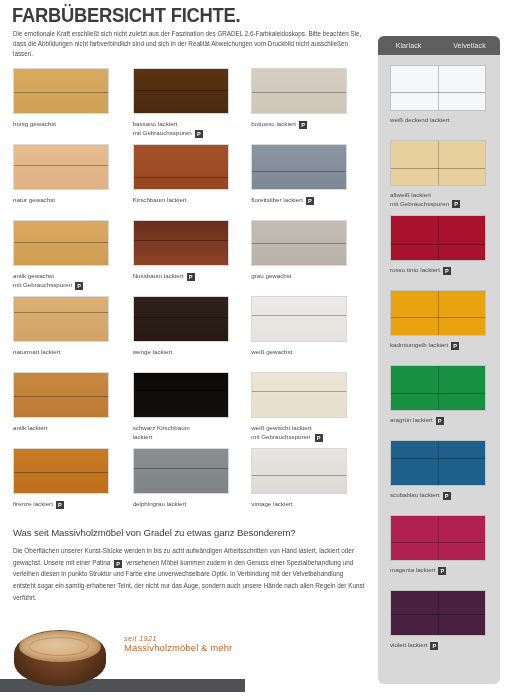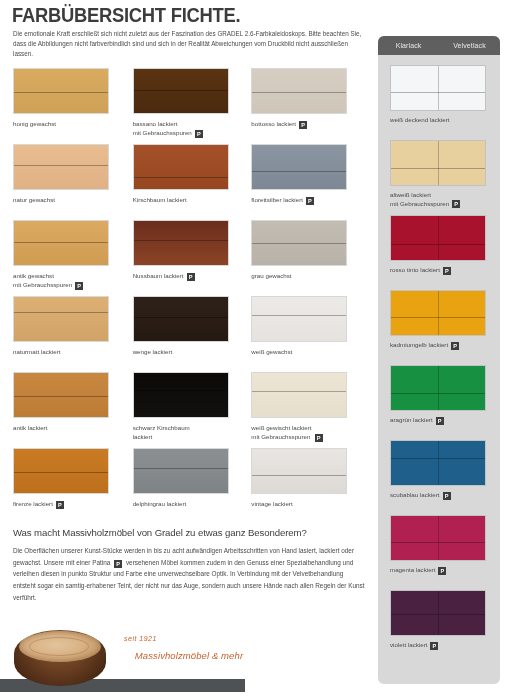--- a/index.html
+++ b/index.html
@@ -171,26 +171,24 @@
   }
   .logo-word .r { color: #c8622a; }
   .logo-sub {
     margin-top: 1px;
     font-size: 7px;
     font-style: italic;
     color: #c8622a;
     letter-spacing: 0.5px;
   }
   .logo-tag {
-    margin-top: 8px;
+    margin-top: 0;
     font-size: 9.5px;
-    font-style: italic;
     color: #c8622a;
     letter-spacing: 0.1px;
-    text-align: center;
   }
 
   
   .sidebar {
     position: absolute;
     left: 378px;
     top: 36px;
     width: 122px;
     height: 648px;
     background: #d8d8d8;
@@ -415,21 +413,21 @@
         <div class="swatch" style="background: linear-gradient(rgb(232, 230, 227) 0%, rgb(221, 217, 212) 100%);">
           <div class="seam" style="top: 58%;"></div>
         </div>
         <div class="sw-label">
           <span class="txt">vintage lackiert</span>
         </div>
       </div>
     </div>
   </div>
 
-<div class="bottom-head">Was macht Massivholzmöbel von Gradel zu etwas ganz Besonderem?</div>
+<div class="bottom-head">Was seit Massivholzmöbel von Gradel zu etwas ganz Besonderem?</div>
 <div class="bottom-body" id="bottom-body"><span>Die Oberflächen unserer Kunst-Stücke werden in bis zu acht aufwändigen Arbeitsschritten von Hand lasiert, lackiert oder gewachst. Unsere mit einer Patina </span><span class="pbadge">P</span><span> versehenen Möbel kommen zudem in den Genuss einer Spezialbehandlung und verleihen diesen in punkto Struktur und Farbe eine unverwechselbare Optik. In Verbindung mit der Velvetbehandlung entsteht sogar ein samtig-erhabener Teint, der nicht nur das Auge, sondern auch unsere Hände nach allen Regeln der Kunst verführt.</span></div>
 
 <div class="logo-bar"></div>
 <div class="log-slice">
   <div class="bark"></div>
   <div class="top"></div>
   <div class="rings"></div>
 </div>
 <div class="logo-text">
   <div class="logo-sub">seit  1921</div>

